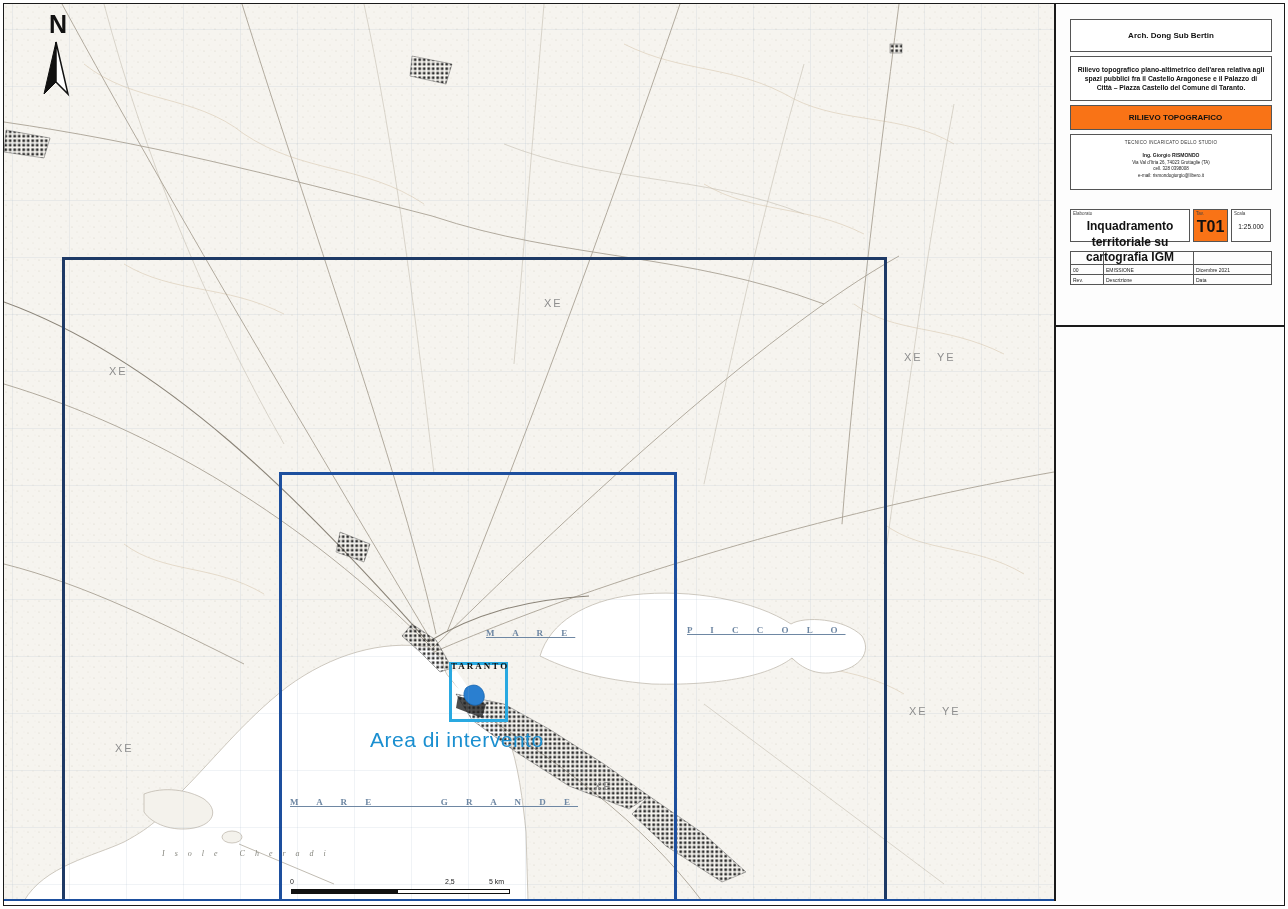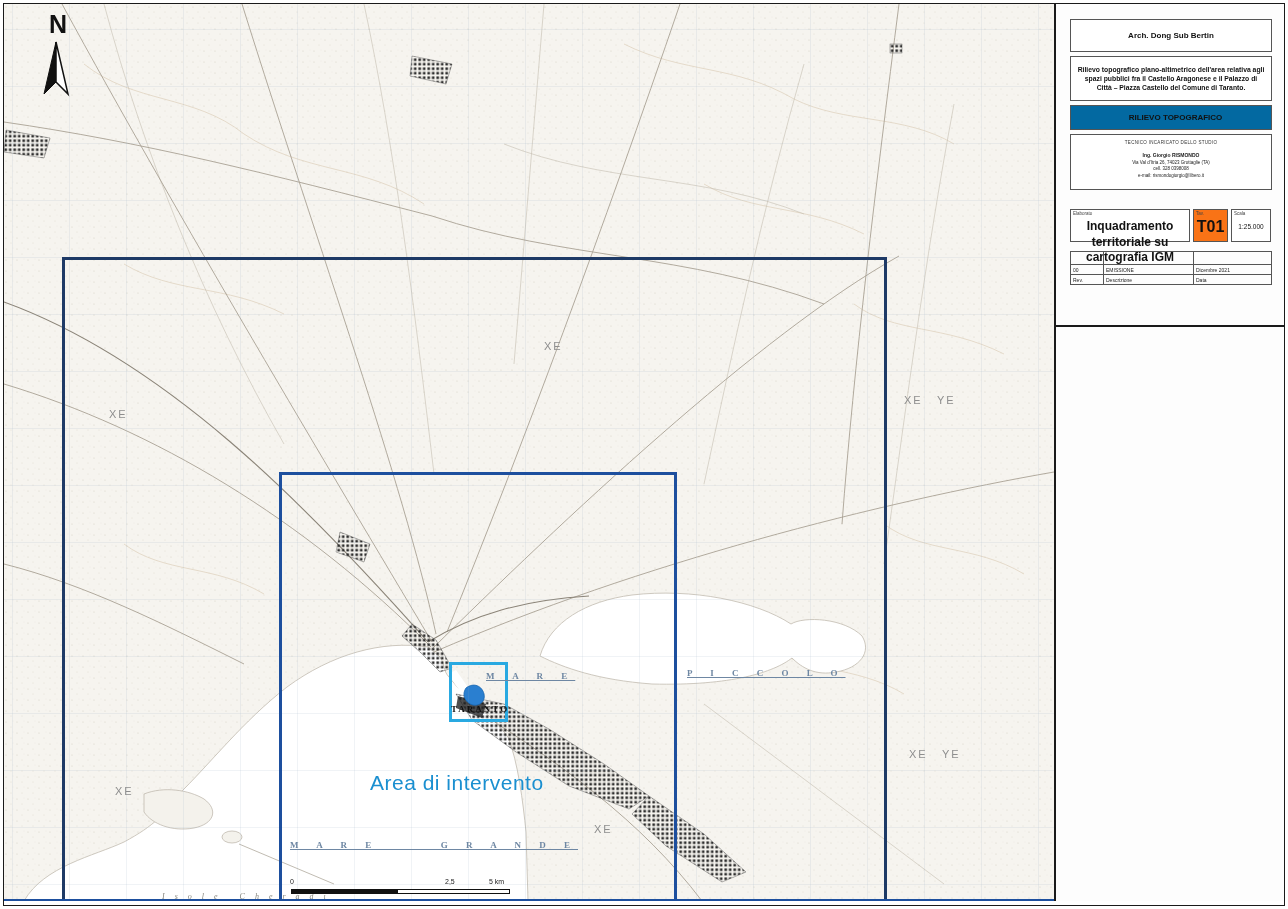--- a/index.html
+++ b/index.html
@@ -6,40 +6,40 @@
   body{width:1288px;height:909px;position:relative;font-family:"Liberation Sans",sans-serif;}
   .page{position:absolute;left:3px;top:3px;width:1280px;height:901px;border:1.5px solid #1a1a1a;background:#fff;box-sizing:content-box;}
   
   .map-area{position:absolute;left:0;top:0;width:1050px;height:897px;overflow:hidden;background:#f6f4ef;}
   .map-svg{position:absolute;left:0;top:0;}
   .frame{position:absolute;box-sizing:border-box;}
   .frame-overview{left:58px;top:253px;width:825px;height:646px;border:3px solid #1e3a66;}
   .frame-detail{left:275px;top:468px;width:398px;height:431px;border:3px solid #1d4f9e;}
   .frame-area{left:445px;top:658px;width:59px;height:60px;border:3px solid #29a9e1;}
   .bottom-blue-line{position:absolute;left:0;top:895px;width:1050px;height:3px;background:#1d4f9e;}
-  .map-label{position:absolute;white-space:pre;margin-top:43px;}
+  .map-label{position:absolute;white-space:pre;}
   .grid-zone{font-family:"Liberation Sans",sans-serif;font-size:11px;color:#8e8e8e;letter-spacing:2px;}
   .sea-label{font-family:"Liberation Serif",serif;font-weight:bold;font-size:9px;color:#6e87a3;letter-spacing:8px;text-decoration:underline;}
   .island-label{font-family:"Liberation Serif",serif;font-style:italic;font-size:8px;color:#86867e;letter-spacing:4px;}
   .city-label{font-family:"Liberation Serif",serif;font-weight:bold;font-size:9px;color:#111;letter-spacing:2px;}
   .area-label{font-size:21px;color:#1a8fd0;letter-spacing:0.5px;padding-left:14px;}
   .north{position:absolute;left:37px;top:6px;width:40px;height:92px;}
   .north .n-letter{position:absolute;left:8px;top:0;font-size:25px;font-weight:bold;color:#111;}
   .north svg{position:absolute;left:0;top:30px;}
   .scalebar{position:absolute;left:283px;top:874px;width:228px;height:22px;font-size:7px;color:#222;}
   .scalebar .sb-lab{position:absolute;top:0;}
   .sb-bar{position:absolute;top:11px;left:4px;width:219px;height:5px;display:flex;}
   .sb-seg1{width:105px;background:#111;border:0.5px solid #111;}
   .sb-seg2{width:112px;background:#fff;border:1px solid #111;border-left:none;}
   
   .side-panel{position:absolute;left:1050px;top:0;width:230px;height:897px;background:#fdfdfd;border-left:2px solid #1a1a1a;box-sizing:border-box;}
   .tb-box{position:absolute;left:14px;width:202px;border:1px solid #555;box-sizing:border-box;background:#fff;display:flex;align-items:center;justify-content:center;text-align:center;}
   .tb-architect{top:15px;height:33px;font-size:8px;font-weight:bold;color:#111;}
   .tb-desc{top:52px;height:45px;font-size:6.8px;font-weight:bold;color:#111;padding:2px 6px;line-height:1.35;}
-  .tb-subject{top:101px;height:25px;font-size:8px;font-weight:bold;background:#0369a1;color:#111;padding-left:9px;}
+  .tb-subject{top:101px;height:25px;font-size:8px;font-weight:bold;background:#f97316;color:#111;padding-left:9px;}
   .tb-tecnico{top:130px;height:56px;flex-direction:column;justify-content:flex-start;padding-top:5px;color:#222;}
   .tb-tecnico .t-head{font-size:4.5px;letter-spacing:0.3px;margin-bottom:7px;color:#333;}
   .tb-tecnico .t-name{font-size:5px;font-weight:bold;}
   .tb-tecnico .t-line{font-size:4.5px;margin-top:1.5px;}
   .cell{position:absolute;border:1px solid #555;box-sizing:border-box;background:#fff;}
   .cell .cell-cap{position:absolute;left:2px;top:1px;font-size:4.5px;color:#444;}
   .strip-elab{left:14px;top:205px;width:120px;height:33px;}
   .strip-elab .cell-main{position:absolute;left:0;top:9px;width:100%;text-align:center;font-size:12px;font-weight:bold;line-height:1.3;color:#111;}
   .strip-tav{left:137px;top:205px;width:35px;height:33px;background:#f97316;}
   .strip-tav .cell-main{position:absolute;left:0;top:8px;width:100%;text-align:center;font-size:16px;font-weight:bold;color:#111;}

